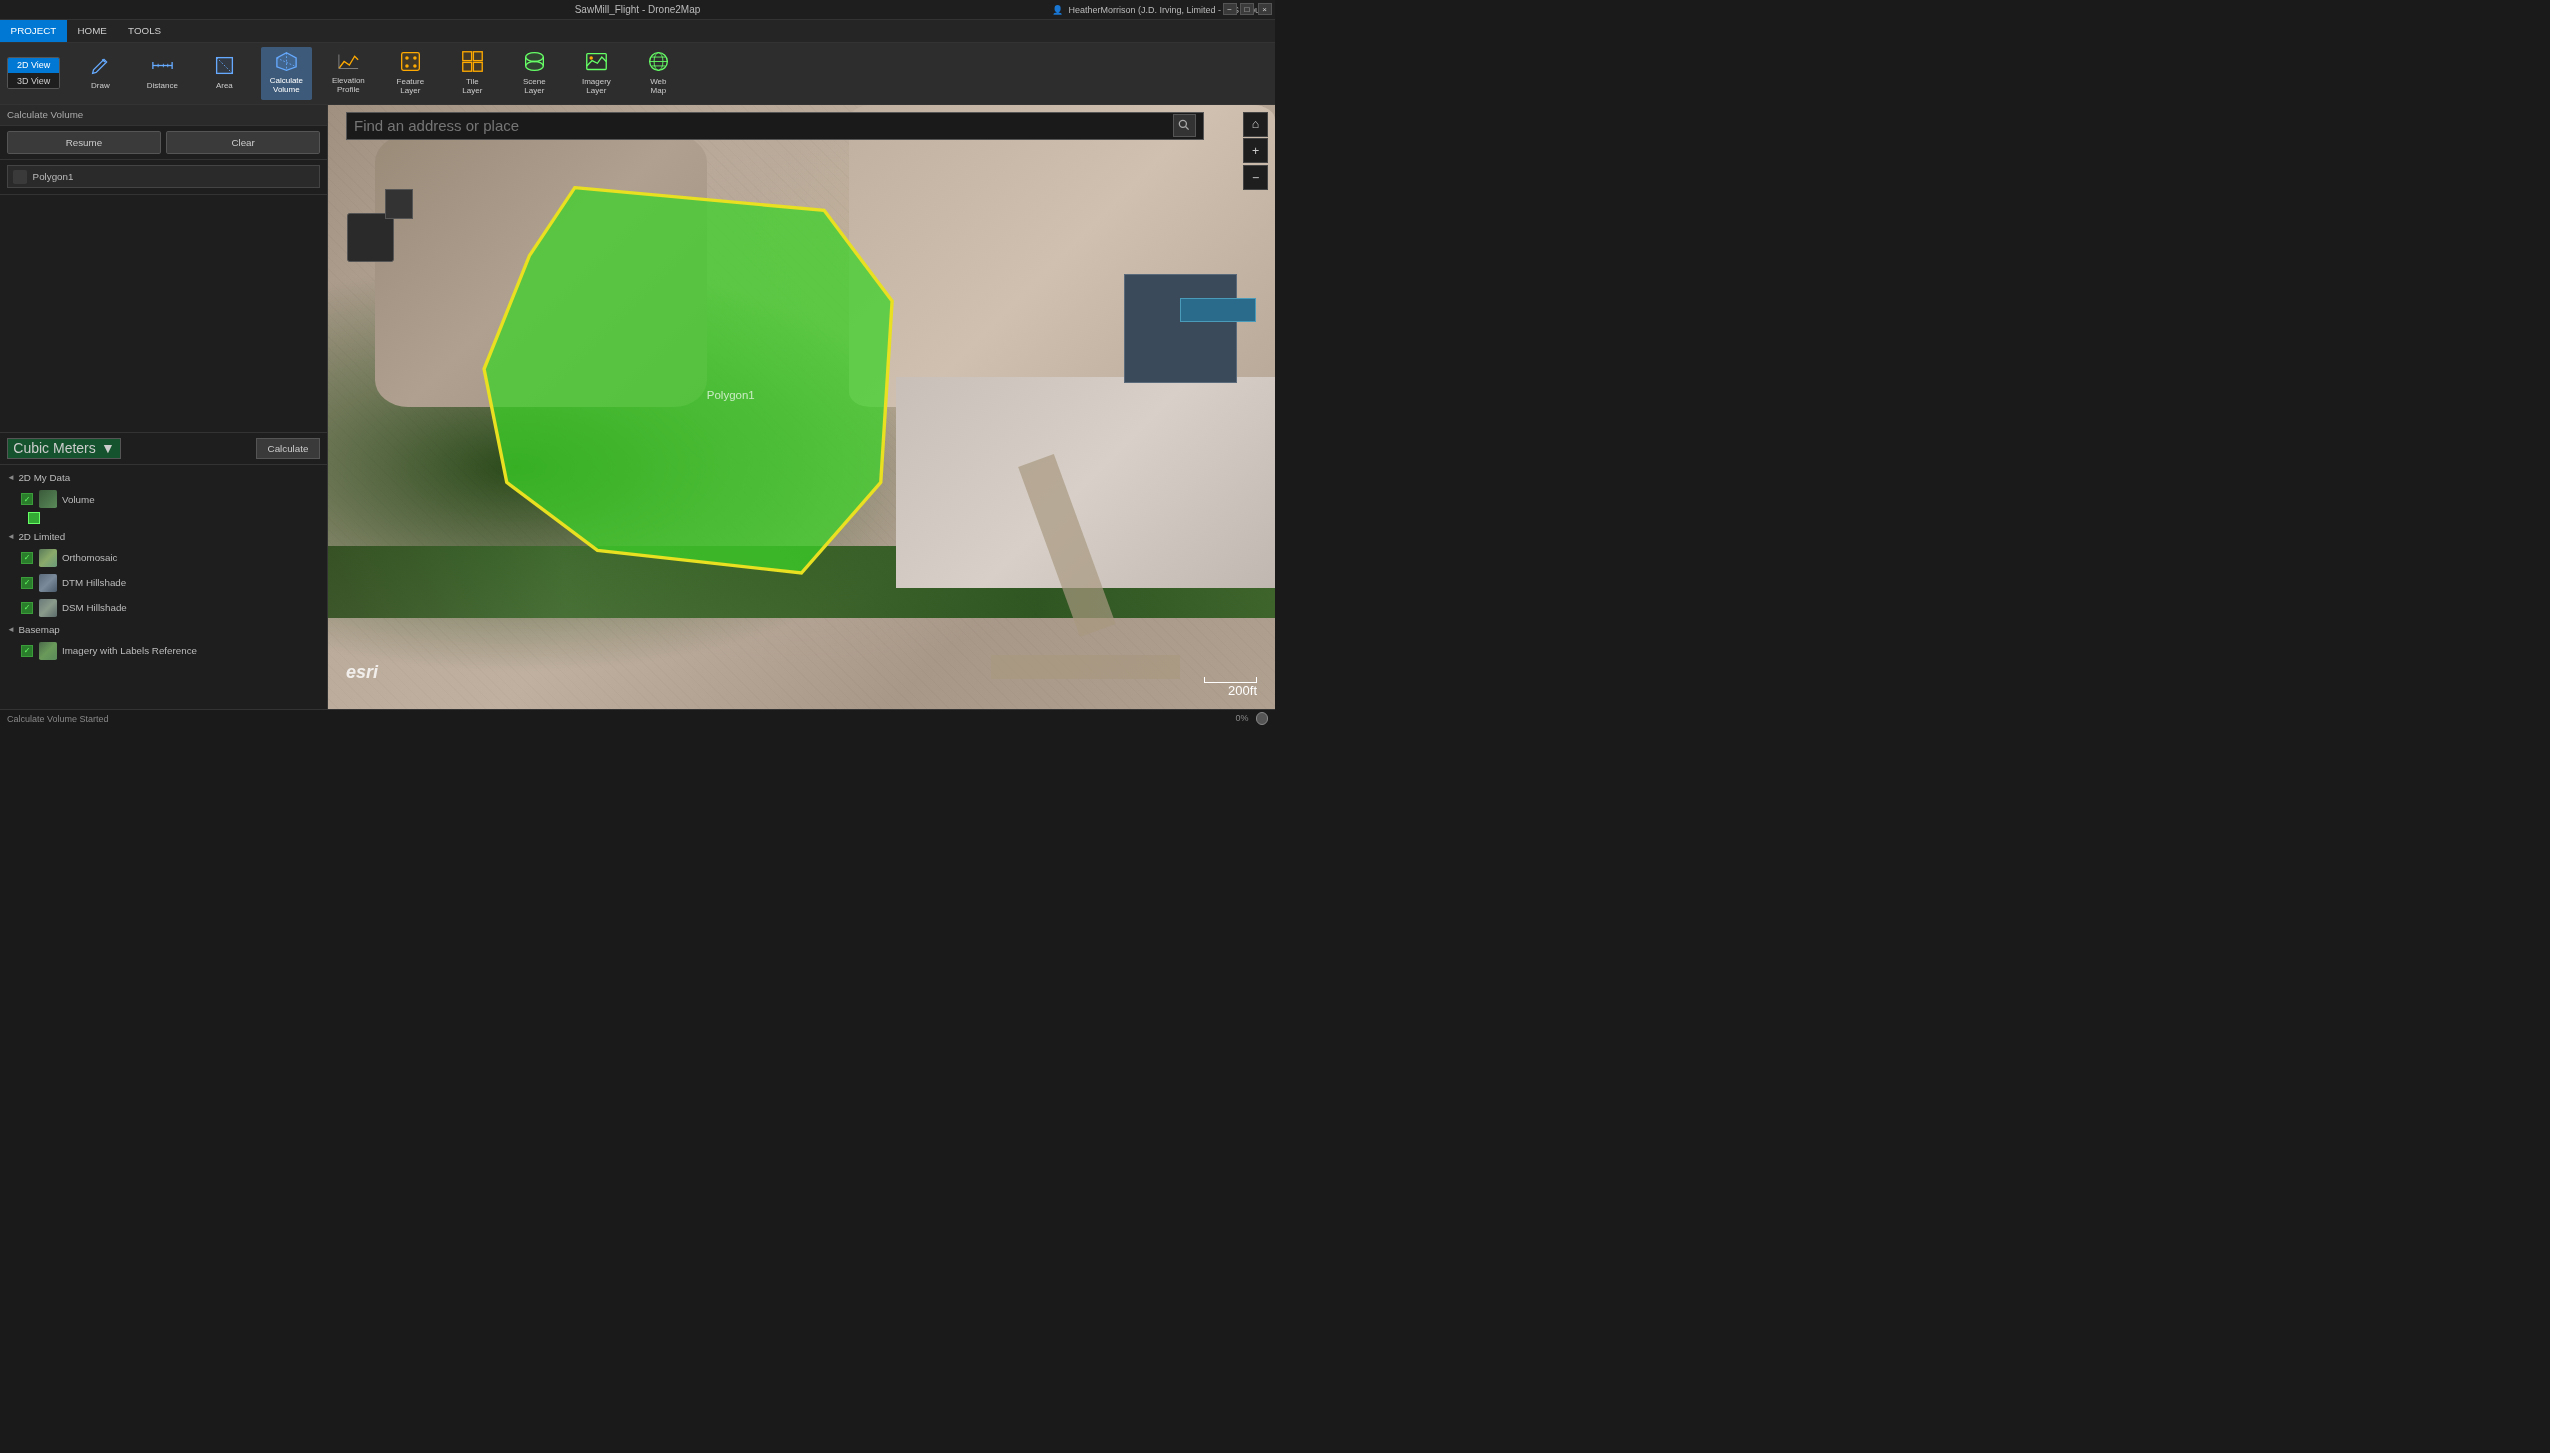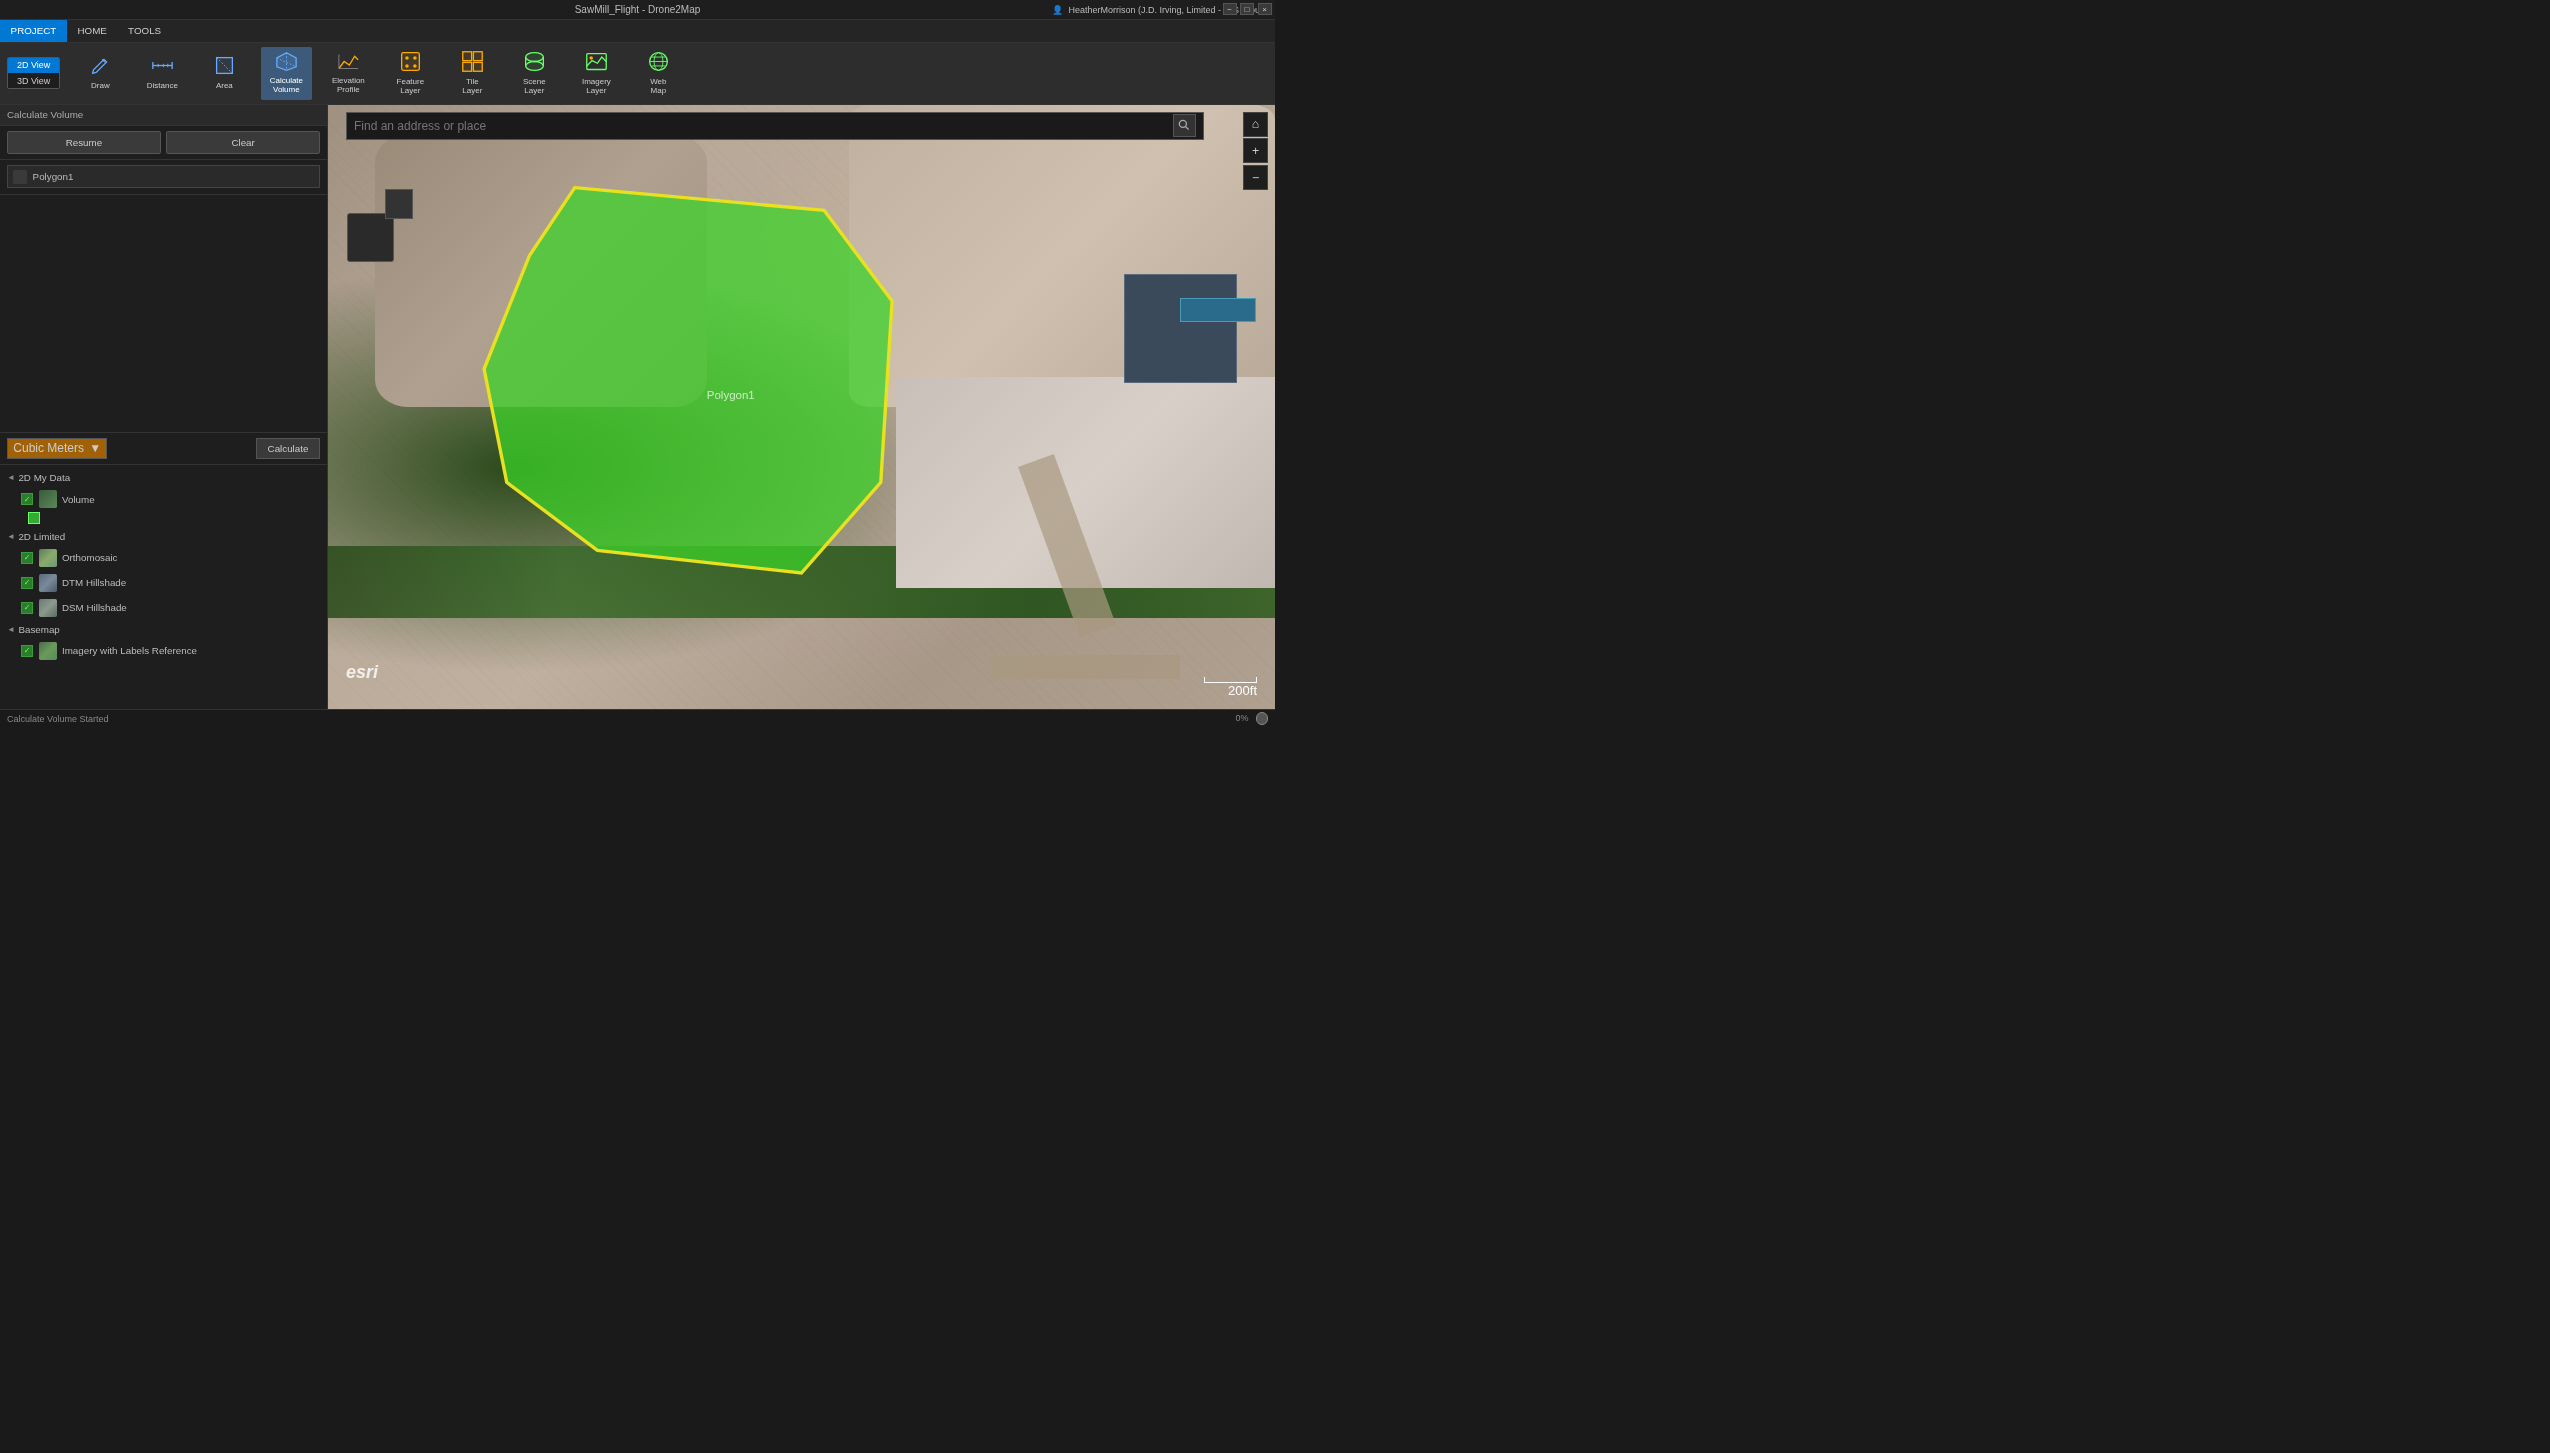--- a/index.html
+++ b/index.html
@@ -227,25 +227,25 @@
       padding: 5.3px 7px;
       display: flex;
       align-items: center;
       gap: 5.3px;
       border-top: 0.9px solid #333;
     }
     .units-select {
       display: flex;
       align-items: center;
       height: 21px;
-      background: #a16207;
+      background: #14532d;
       border: 0.9px solid #555;
       color: #ccc;
       padding: 0 5.3px;
-      font-size: 12px;
+      font-size: 14px;
       gap: 5.3px;
       cursor: pointer;
     }
     .calc-btn {
       height: 21px;
       padding: 0 10.6px;
       background: #3a3a3a;
       border: 0.9px solid #555;
       color: #ccc;
       font-size: 9.8px;
@@ -347,21 +347,21 @@
       align-items: center;
       padding: 0 7px;
       gap: 5.3px;
       z-index: 20;
     }
     #map-search input {
       flex: 1;
       background: transparent;
       border: none;
       color: #aaa;
-      font-size: 12px;
+      font-size: 15px;
       outline: none;
     }
     #search-icon-btn {
       width: 23px;
       height: 23px;
       background: #333;
       border: 0.9px solid #555;
       display: flex;
       align-items: center;
       justify-content: center;

